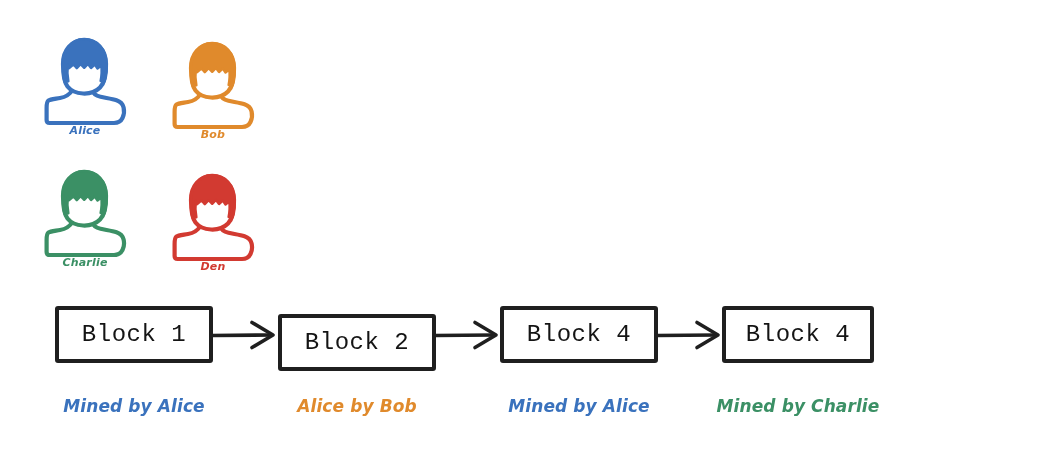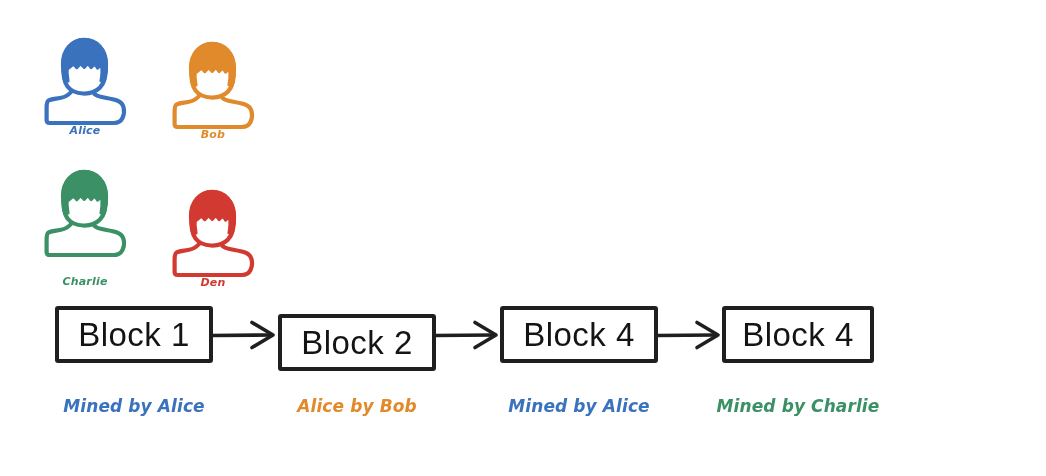--- a/index.html
+++ b/index.html
@@ -61,22 +61,22 @@
     position: absolute;
     box-sizing: border-box;
     background: #ffffff;
     border: 4px solid #1f1f1f;
     border-radius: 3px;
     display: flex;
     align-items: center;
     justify-content: center;
   }
   .block-label {
-    font-family: Liberation Sans, sans-serif;
-    font-size: 33px;
+    font-family: Liberation Mono, monospace;
+    font-size: 24px;
     font-weight: 400;
     color: #141414;
     letter-spacing: 0.5px;
     white-space: nowrap;
   }
   .arrow {
     position: absolute;
   }
   .caption {
     position: absolute;
@@ -110,23 +110,23 @@
           <path d="M21.2 33 C20.2 17.5 29 5.2 42 5 C55.5 4.8 65 15.5 64.6 31.5 C64.4 38 63.6 43.5 62.6 47.5 L58.6 47 C59.6 41.5 59.8 35 59.2 31.5 L55.5 34.5 L52.8 30.5 L49 34 L46 30 L42.2 33.8 L38.6 30.2 L34.8 34.2 L31.6 30.4 L27.2 34.2 L25.8 31 C25.2 35.5 25.5 42 26.4 47.2 L22.4 47.8 C21.6 43.2 21.4 38 21.2 33 Z" fill="#e08a2c" stroke="#e08a2c" stroke-width="2.4" stroke-linejoin="round"></path>
         </svg>
         <div class="avatar-label" style="color: rgb(224, 138, 44);">Bob</div>
       </div>
       <div class="avatar" style="left: 42px; top: 166px;">
         <svg viewBox="0 0 86 92">
           <path d="M30.5 56 C28 60 24 63 18 64 C12.5 65 8 65.5 6.5 66.5 C5 67.5 4.6 70 4.6 74 L4.6 86 C4.6 88 5.6 89 7.6 89 L72 89 C76 89 79 87 80.5 84 C82 81 82.4 77 81.6 73.5 C80.8 70 78.5 67.5 74.5 66.2 C70 64.8 64 64 58.5 62.8 C54 61.8 51 59.5 50 56" fill="none" stroke="#3b9065" stroke-width="4.2" stroke-linecap="round" stroke-linejoin="round"></path>
           <path d="M21 30 C21 16 29.5 6.5 41.5 6.2 C54 6 63.5 15 64 29.5 C64.4 41 62.5 49 58 53.5 C53.5 58 47 59.8 41 59.5 C34.5 59.2 29 57 25.5 52.5 C22.3 48.3 21 40 21 30 Z" fill="#ffffff" stroke="#3b9065" stroke-width="4.2" stroke-linejoin="round"></path>
           <path d="M21.2 33 C20.2 17.5 29 5.2 42 5 C55.5 4.8 65 15.5 64.6 31.5 C64.4 38 63.6 43.5 62.6 47.5 L58.6 47 C59.6 41.5 59.8 35 59.2 31.5 L55.5 34.5 L52.8 30.5 L49 34 L46 30 L42.2 33.8 L38.6 30.2 L34.8 34.2 L31.6 30.4 L27.2 34.2 L25.8 31 C25.2 35.5 25.5 42 26.4 47.2 L22.4 47.8 C21.6 43.2 21.4 38 21.2 33 Z" fill="#3b9065" stroke="#3b9065" stroke-width="2.4" stroke-linejoin="round"></path>
         </svg>
-        <div class="avatar-label" style="color: rgb(59, 144, 101); margin-top: 19px;">Charlie</div>
+        <div class="avatar-label" style="color: rgb(59, 144, 101);">Charlie</div>
       </div>
-      <div class="avatar" style="left: 170px; top: 186px;">
+      <div class="avatar" style="left: 170px; top: 170px;">
         <svg viewBox="0 0 86 92">
           <path d="M30.5 56 C28 60 24 63 18 64 C12.5 65 8 65.5 6.5 66.5 C5 67.5 4.6 70 4.6 74 L4.6 86 C4.6 88 5.6 89 7.6 89 L72 89 C76 89 79 87 80.5 84 C82 81 82.4 77 81.6 73.5 C80.8 70 78.5 67.5 74.5 66.2 C70 64.8 64 64 58.5 62.8 C54 61.8 51 59.5 50 56" fill="none" stroke="#d23a31" stroke-width="4.2" stroke-linecap="round" stroke-linejoin="round"></path>
           <path d="M21 30 C21 16 29.5 6.5 41.5 6.2 C54 6 63.5 15 64 29.5 C64.4 41 62.5 49 58 53.5 C53.5 58 47 59.8 41 59.5 C34.5 59.2 29 57 25.5 52.5 C22.3 48.3 21 40 21 30 Z" fill="#ffffff" stroke="#d23a31" stroke-width="4.2" stroke-linejoin="round"></path>
           <path d="M21.2 33 C20.2 17.5 29 5.2 42 5 C55.5 4.8 65 15.5 64.6 31.5 C64.4 38 63.6 43.5 62.6 47.5 L58.6 47 C59.6 41.5 59.8 35 59.2 31.5 L55.5 34.5 L52.8 30.5 L49 34 L46 30 L42.2 33.8 L38.6 30.2 L34.8 34.2 L31.6 30.4 L27.2 34.2 L25.8 31 C25.2 35.5 25.5 42 26.4 47.2 L22.4 47.8 C21.6 43.2 21.4 38 21.2 33 Z" fill="#d23a31" stroke="#d23a31" stroke-width="2.4" stroke-linejoin="round"></path>
         </svg>
         <div class="avatar-label" style="color: rgb(210, 58, 49);">Den</div>
       </div>
     </div>
 
   <div class="chain">

